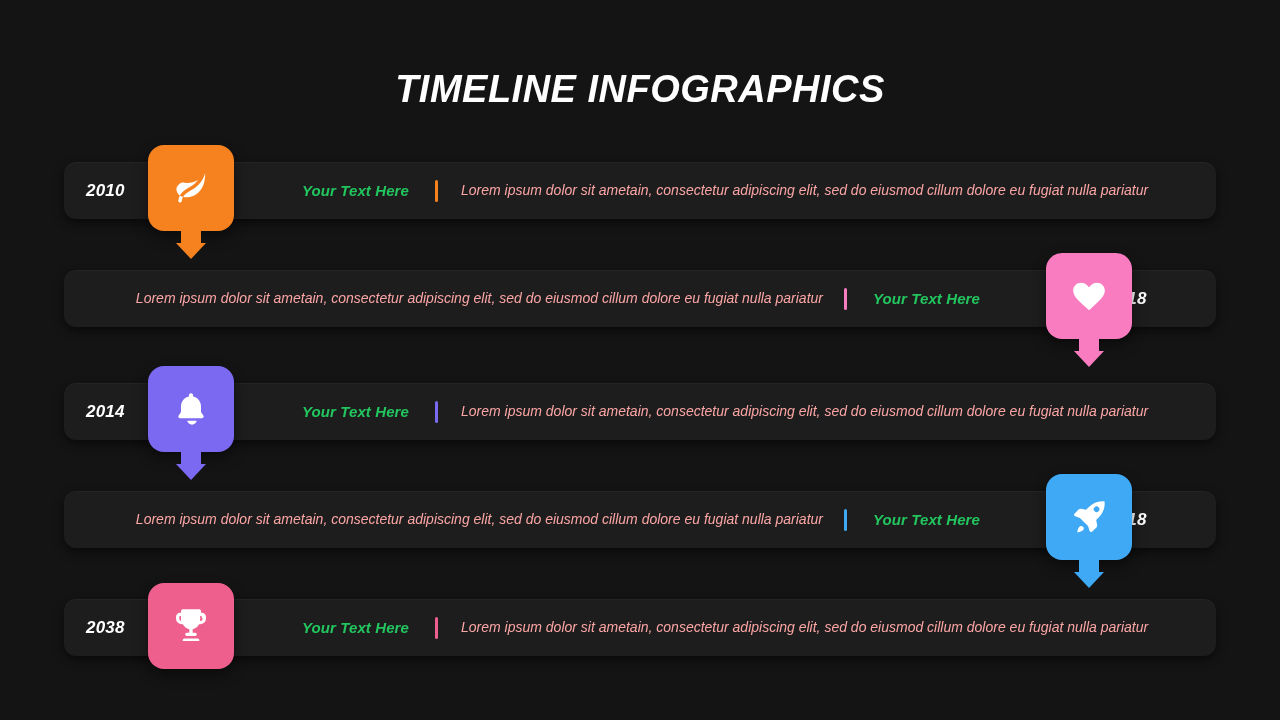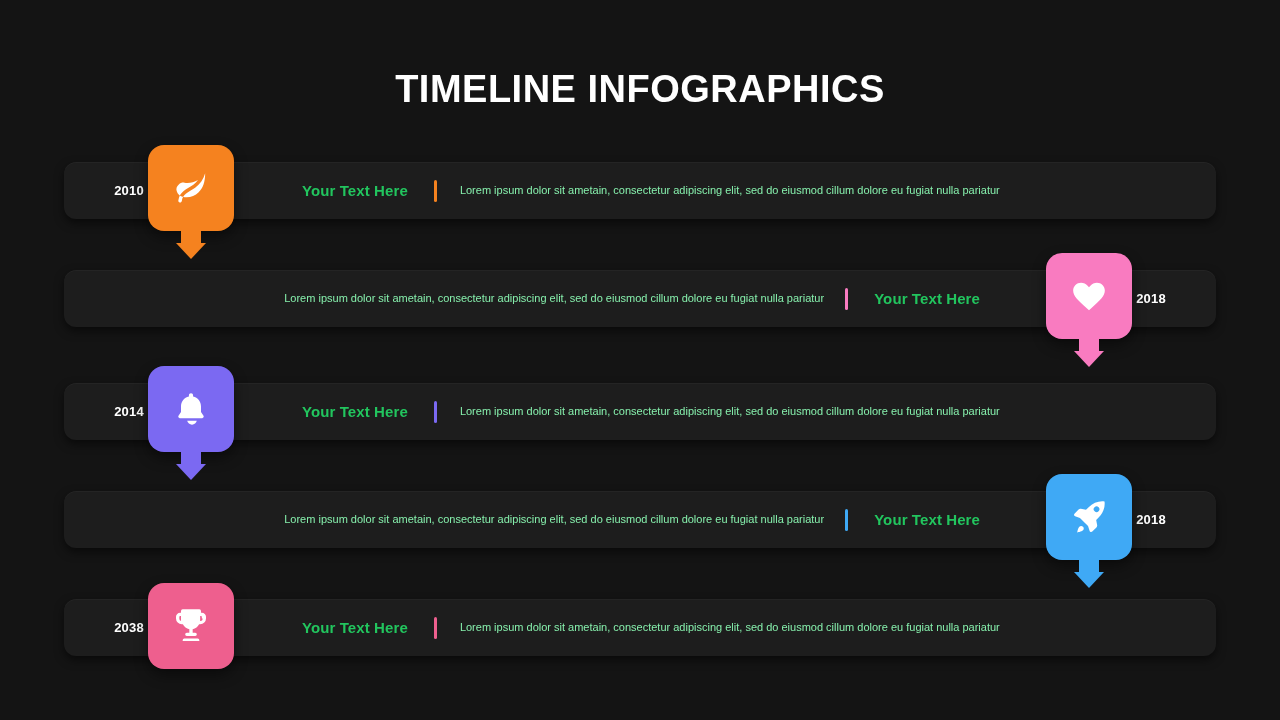--- a/index.html
+++ b/index.html
@@ -2,21 +2,21 @@
 <html><head>
 <meta charset="utf-8">
 <style>
   * { margin:0; padding:0; box-sizing:border-box; }
   html, body {
     width:1280px; height:720px;
     background:#141414;
     font-family:"Liberation Sans", sans-serif;
     overflow:hidden;
   }
-  .slide { position:relative; width:1280px; height:720px; background:#141414; }
+  .slide { position:relative; width:1280px; height:720px; background:#141414;font-style:italic; }
 
   .title {
     position:absolute; top:68px; left:0; width:1280px;
     text-align:center;
     font-size:38px; font-weight:bold; letter-spacing:0.5px;
     color:#FFFFFF; text-transform:uppercase;
   }
 
   
   .row { position:absolute; left:64px; width:1152px; height:57px; }
@@ -34,40 +34,40 @@
 
   
   .content {
     position:absolute; inset:0;
     display:flex; align-items:center;
   }
   .content.left  { padding-left:22px;  padding-right:24px; }
   .content.right { padding-left:24px;  padding-right:22px; flex-direction:row-reverse; }
 
   .year {
-    font-size:13px; font-weight:bold; color:#FFFFFF;
-    width:86px; text-align:center; flex:0 0 auto;
+    font-size:17px; font-weight:bold; color:#FFFFFF;
+    width:86px; flex:0 0 auto;
     letter-spacing:0.2px;
   }
   .card-gap { flex:0 0 auto; width:106px; }
 
   .heading {
     font-size:15px; font-weight:bold; color:#22c55e;
     flex:0 0 auto; white-space:nowrap;
     letter-spacing:0.1px;
   }
   .content.left  .heading { margin-left:24px; }
   .content.right .heading { margin-right:22px; }
 
   .divider { flex:0 0 auto; width:3px; height:22px; border-radius:2px; }
   .content.left  .divider { margin-left:26px; margin-right:0; }
   .content.right .divider { margin-right:26px; }
 
   .body {
-    font-size:11px; color:#86efac; line-height:1.3;
+    font-size:14px; color:#fca5a5; line-height:1.3;
     white-space:nowrap; flex:0 0 auto;
   }
   .content.left  .body { margin-left:23px; }
   .content.right .body { margin-right:21px; }
 
   
   .marker { position:absolute; width:86px; }
   .marker .card {
     width:86px; height:86px; border-radius:16px;
     display:flex; align-items:center; justify-content:center;

